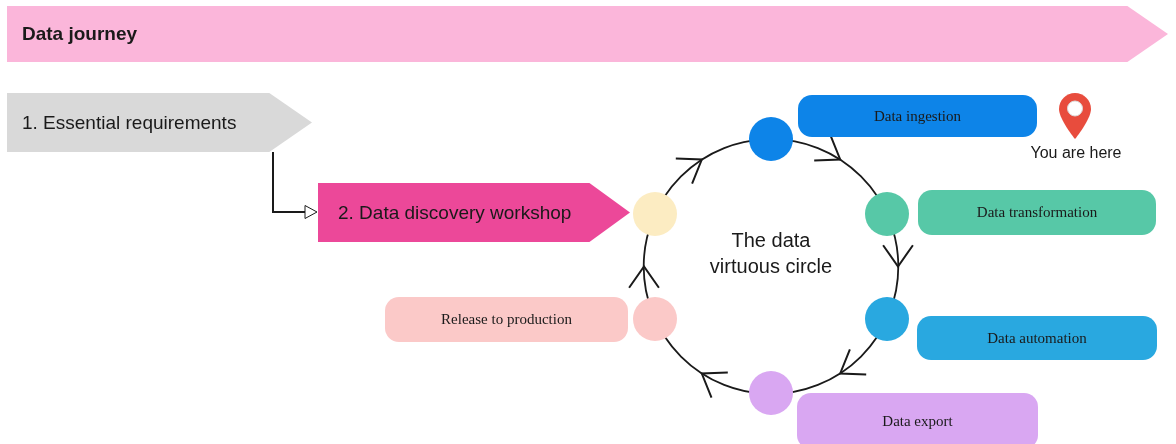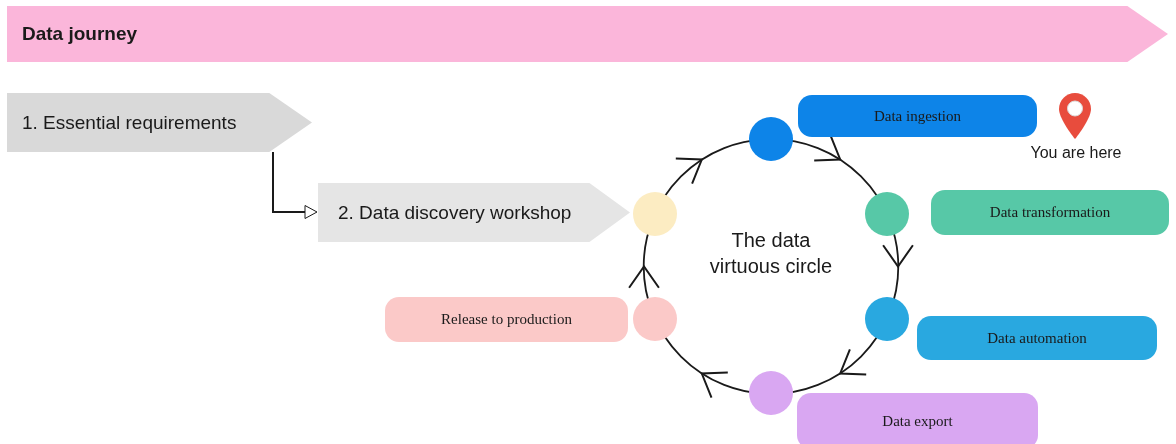--- a/index.html
+++ b/index.html
@@ -81,21 +81,21 @@
 <div class="canvas">
 
   <div class="chevron banner" style="background-color: rgb(251, 182, 218);">
     <span>Data journey</span>
   </div>
 
   <div class="chevron step1" style="background-color: rgb(217, 217, 217);">
     <span>1. Essential requirements</span>
   </div>
 
-  <div class="chevron step2" style="background-color: #e5e5e5;">
+  <div class="chevron step2" style="background-color: #ec4899;">
     <span>2. Data discovery workshop</span>
   </div>
 
   <svg class="overlay" viewBox="0 0 1176 444">
 
     <g>
       <polyline points="273,152 273,212 305,212" stroke-width="2"></polyline>
       <path d="M305,205.5 L317,212 L305,218.5 Z" fill="#1a1a1a" stroke="none"></path>
     </g>
 
@@ -114,21 +114,21 @@
   <div class="node node-ingestion" style="background-color: rgb(13, 132, 232);"></div>
   <div class="node node-discovery" style="background-color: rgb(252, 236, 194);"></div>
   <div class="node node-transformation" style="background-color: rgb(87, 200, 167);"></div>
   <div class="node node-release" style="background-color: rgb(251, 201, 200);"></div>
   <div class="node node-automation" style="background-color: rgb(41, 168, 224);"></div>
   <div class="node node-export" style="background-color: rgb(217, 167, 242);"></div>
 
   <div class="stage-label label-ingestion" style="background-color: rgb(13, 132, 232);">
     <span>Data ingestion</span>
   </div>
-  <div class="stage-label label-transformation" style="background-color: rgb(87, 200, 167); margin-left: 13px;">
+  <div class="stage-label label-transformation" style="background-color: rgb(87, 200, 167);">
     <span>Data transformation</span>
   </div>
   <div class="stage-label label-automation" style="background-color: rgb(41, 168, 224);">
     <span>Data automation</span>
   </div>
   <div class="stage-label label-export" style="background-color: rgb(217, 167, 242);">
     <span>Data export</span>
   </div>
   <div class="stage-label label-release" style="background-color: rgb(251, 201, 200);">
     <span>Release to production</span>

